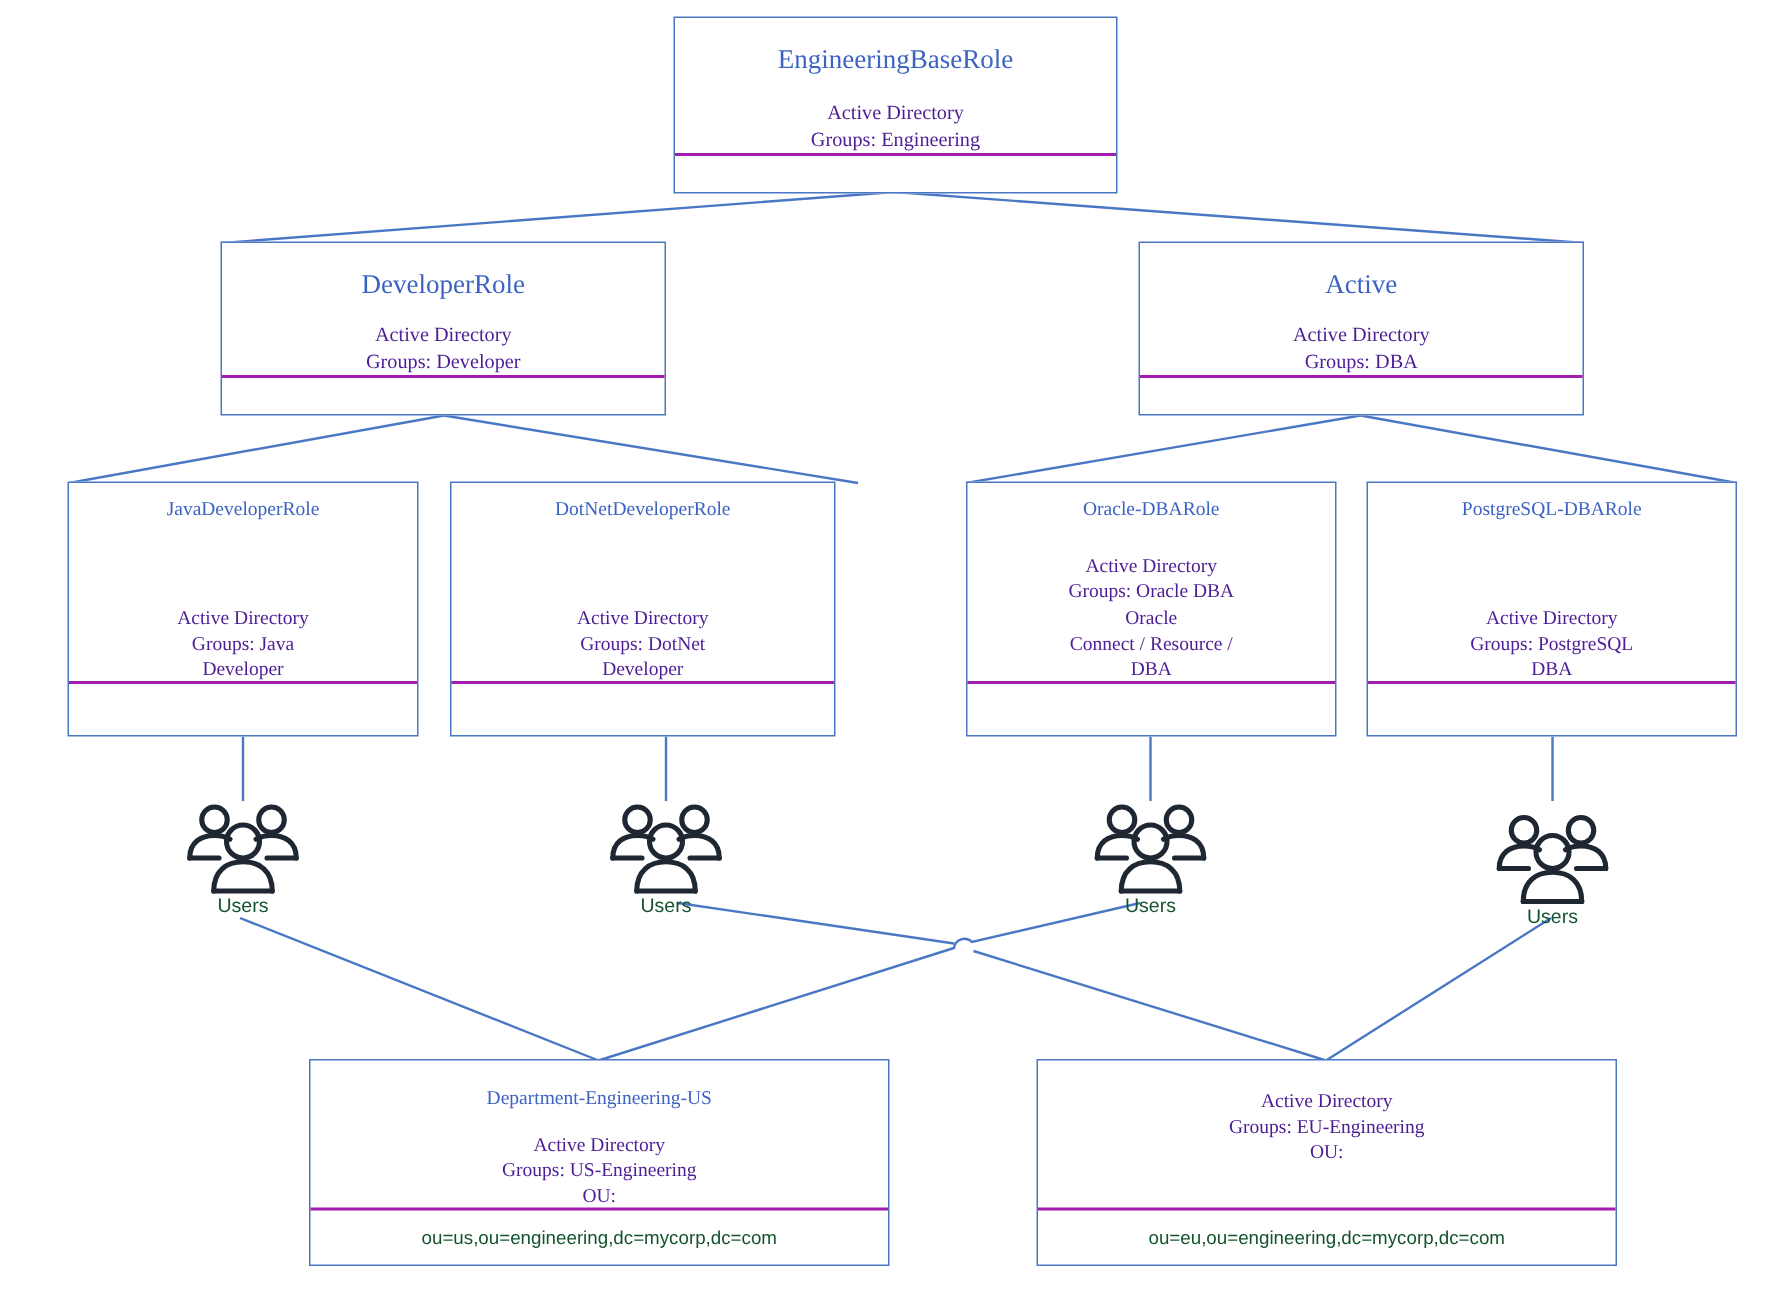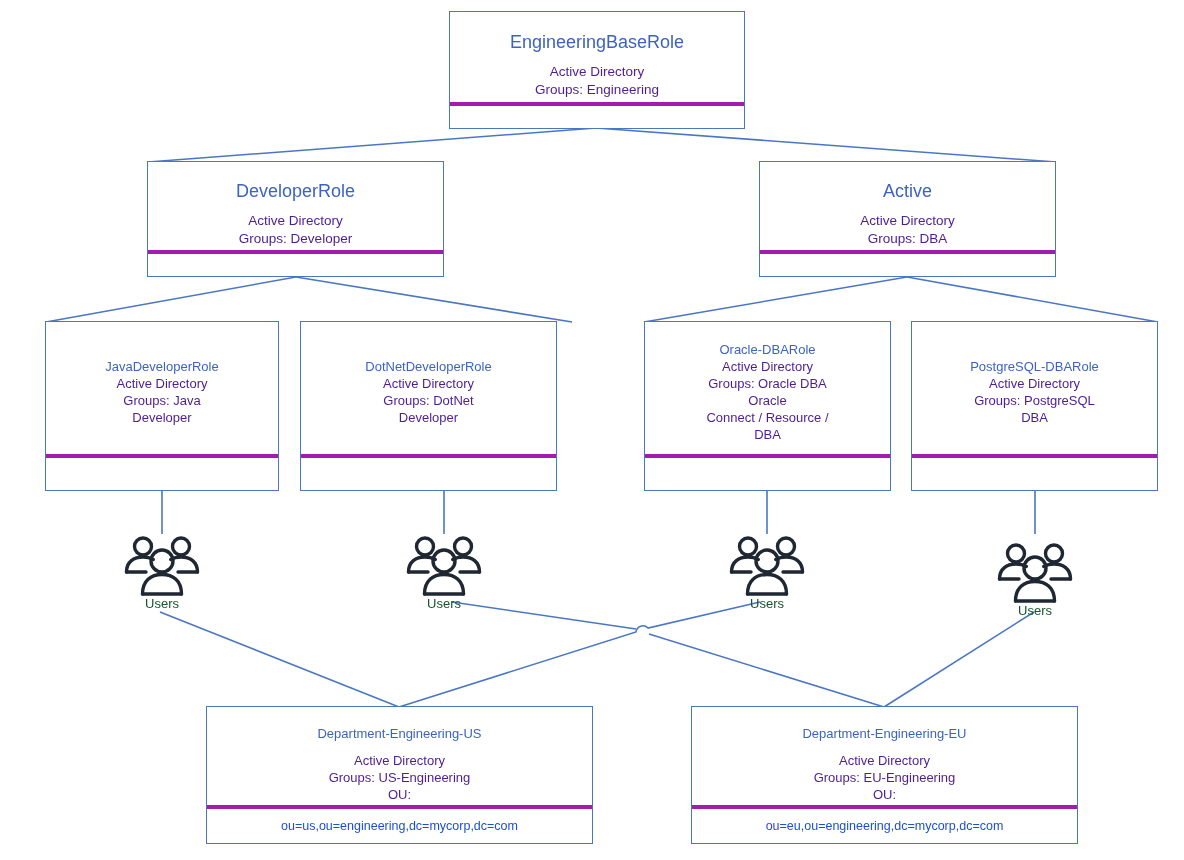--- a/index.html
+++ b/index.html
@@ -15,41 +15,42 @@
     color:#3d63c2;
     display:flex;
     flex-direction:column;
     z-index:2;
   }
   .node .body{
     flex:1 1 auto;
     display:flex;
     flex-direction:column;
     align-items:center;
-    justify-content:center;
+    justify-content:space-between;
     text-align:center;
     padding-top:8px;
+    font-family:Liberation Serif, serif;
   }
   .node .title{
     color:#3d63c2;
     line-height:1.24;
     white-space:pre-line;
   }
   .node .sub{
     color:#4c1d95;
     line-height:1.32;
     white-space:pre-line;
   }
   .node .footer{
-    border-top:4px solid #a21caf;
+    border-top:2px solid #a21caf;
     display:flex;
     align-items:center;
     justify-content:center;
     text-align:center;
-    color:#1d4ed8;
+    color:#14532d;
     box-sizing:border-box;
   }
 
   
   .big .title{font-size:18px;padding-top:8px;}
   .big .sub{font-size:13.5px;padding-top:10px;}
   .big .footer{height:26px;font-size:12px;}
 
   
   .mid .body{padding-top:9px;}
@@ -253,21 +254,20 @@
       <div class="title">Department-Engineering-US</div>
       <div class="sub">Active Directory
 Groups: US-Engineering
 OU:</div>
     </div>
     <div class="footer">ou=us,ou=engineering,dc=mycorp,dc=com</div>
   </div>
 
   <div class="node dept" style="left:691px;top:706px;width:387px;height:138px;">
     <div class="body">
-      <div class="title">Department-Engineering-EU</div>
       <div class="sub">Active Directory
 Groups: EU-Engineering
 OU:</div>
     </div>
     <div class="footer">ou=eu,ou=engineering,dc=mycorp,dc=com</div>
   </div>
 
 </div>
 
 </body></html>

